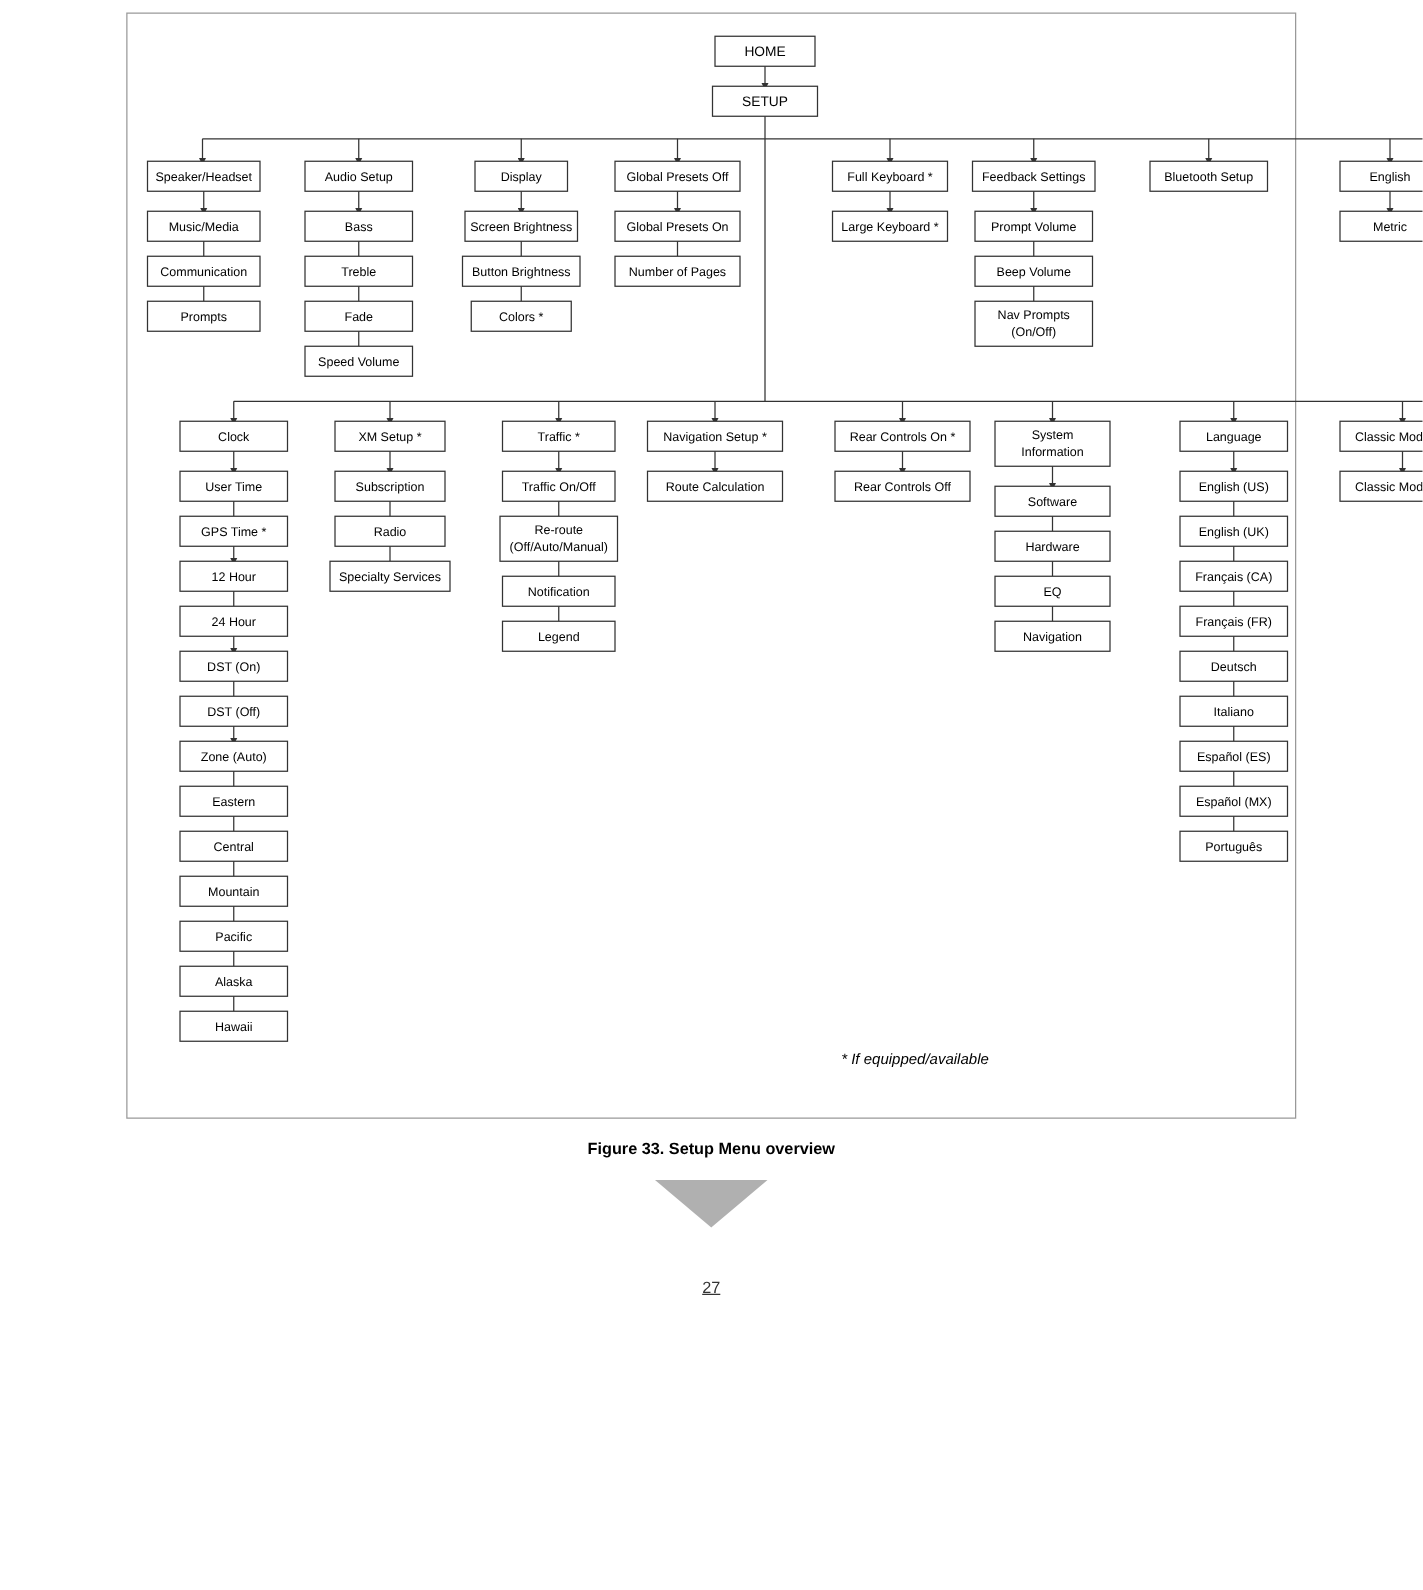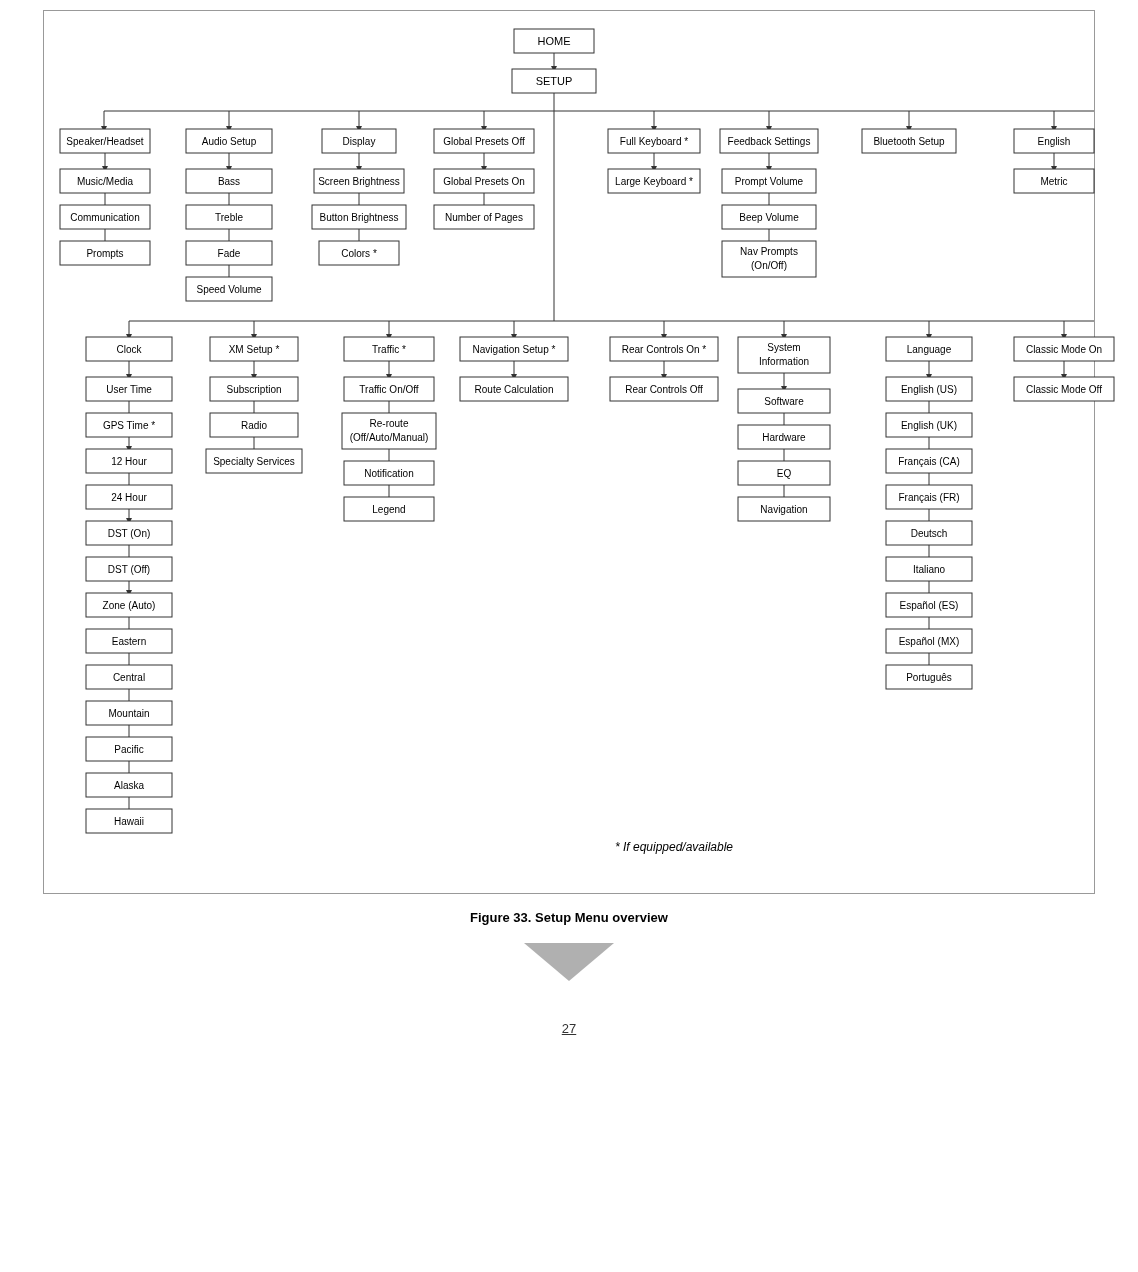--- a/index.html
+++ b/index.html
@@ -13,21 +13,21 @@
 
     .page-container {
       width: 1138px;
       min-height: 1272px;
       display: flex;
       flex-direction: column;
       align-items: center;
     }
 
     .diagram-area {
-      width: 1052px;
+      width: 936px;
       border: 1px solid #999;
       margin: 10px 0;
       padding: 10px;
       position: relative;
       background: #fff;
     }
 
     
     svg.diagram {
       width: 1080px;

